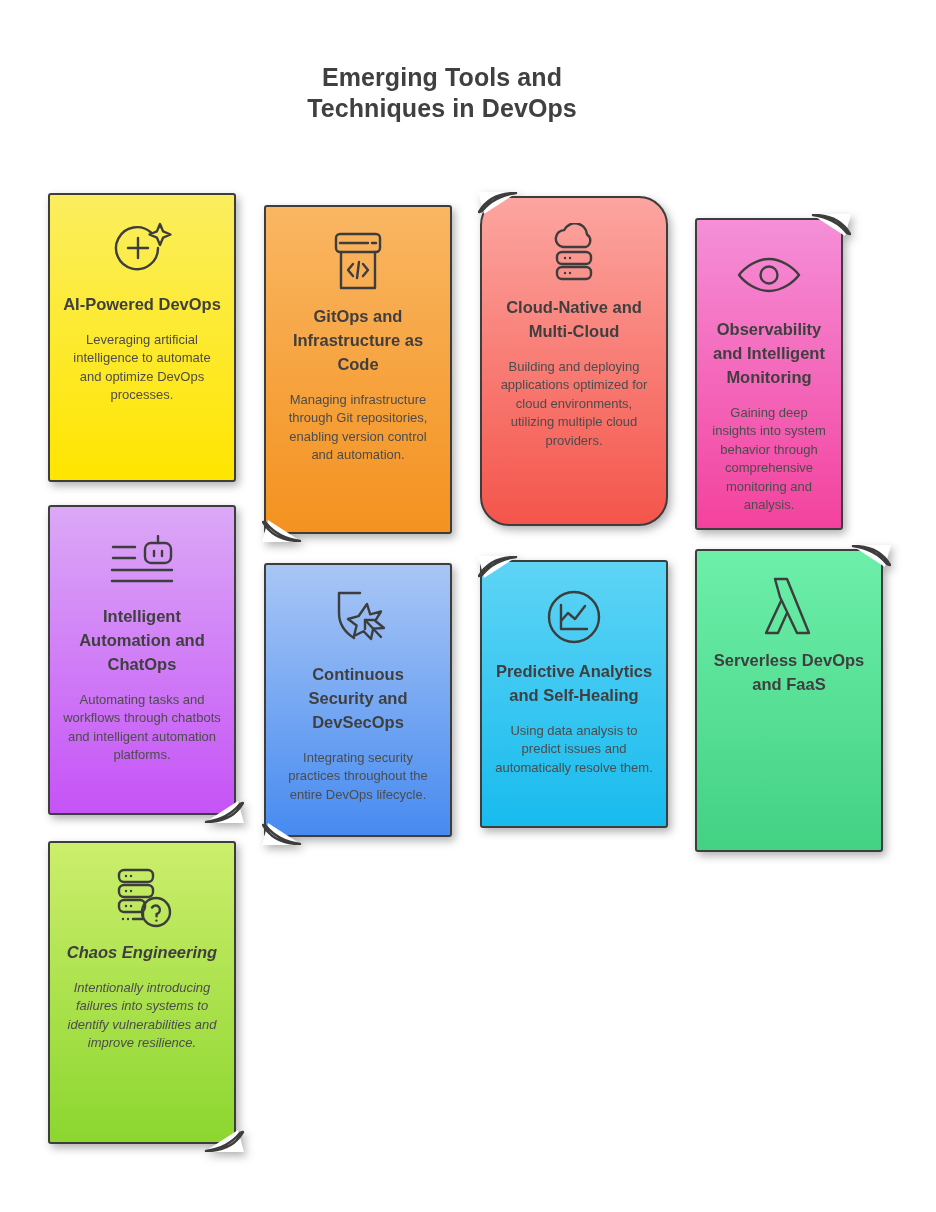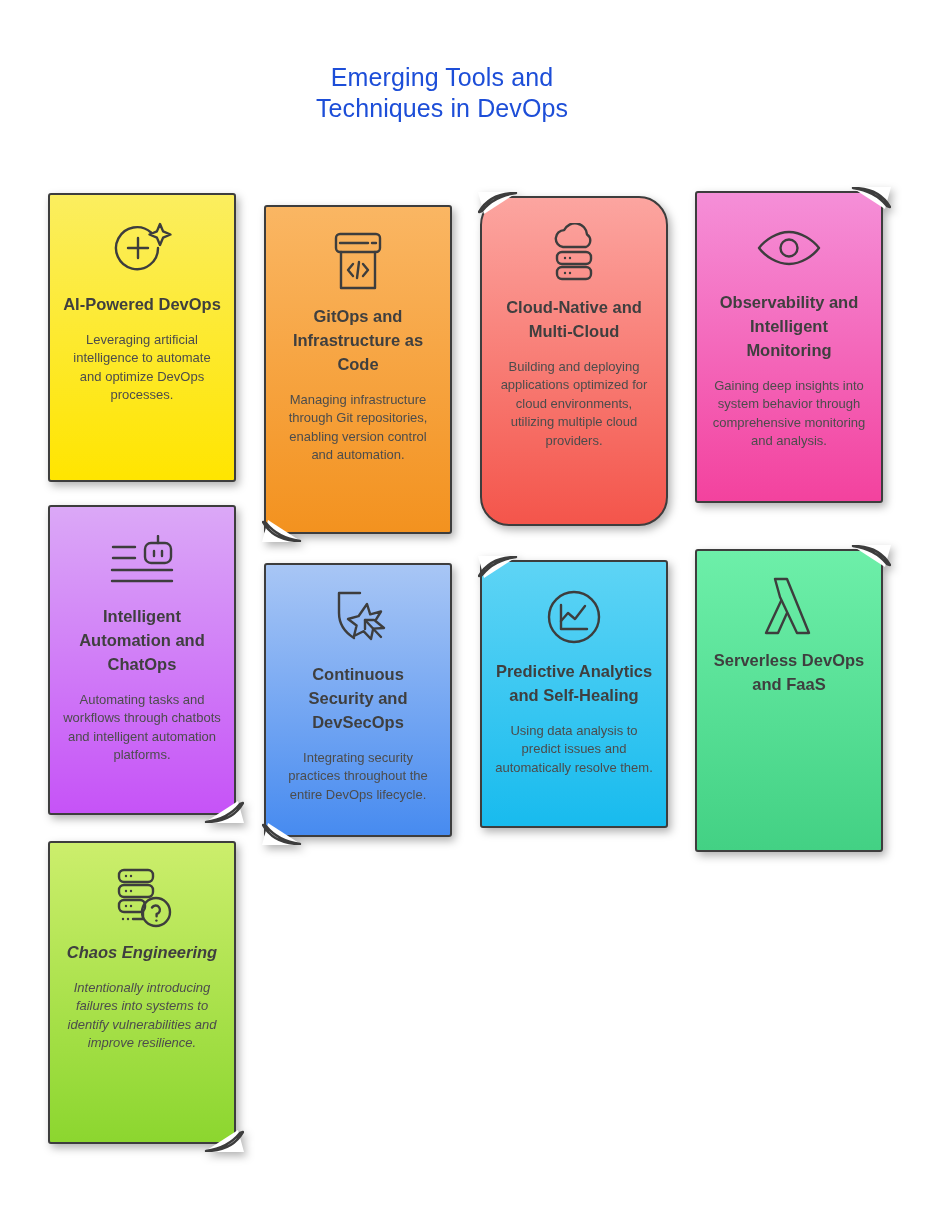--- a/index.html
+++ b/index.html
@@ -15,23 +15,23 @@
     position: relative;
   }
 
   #page-title {
     position: absolute;
     left: 0;
     top: 62px;
     width: 884px;
     text-align: center;
     font-size: 25px;
-    font-weight: normal;
+    font-weight: bold;
     line-height: 1.22;
-    color: #1d4ed8;
+    color: #404040;
     letter-spacing: 0.1px;
     white-space: pre-line;
   }
 
   #board {
     position: absolute;
     left: 0;
     top: 0;
     width: 936px;
     height: 1212px;
@@ -141,21 +141,21 @@
       </div>
       <div class="card-title">Cloud-Native and Multi-Cloud</div>
       <div class="card-desc">Building and deploying applications optimized for cloud environments, utilizing multiple cloud providers.</div>
       <div class="fold" style="left: -4px; top: -6px;">
         <svg width="40" height="34" viewBox="0 0 40 34">
           <path fill="#ffffff" stroke="none" d="M0 0h40L6 22z"></path>
           <path fill="none" stroke="#3d3d3d" stroke-width="2.5" stroke-linejoin="round" stroke-linecap="round" d="M1 20 C 9 6 22 1 38 1 C 24 3 12 9 4 19 Z"></path>
         </svg>
       </div>
     </div>
-    <div class="card" style="left: 695px; top: 191px; width: 188px; height: 312px; background: linear-gradient(rgb(245, 143, 216) 0%, rgb(243, 66, 158) 100%);">
+    <div class="card" style="left: 695px; top: 218px; width: 148px; height: 312px; background: linear-gradient(rgb(245, 143, 216) 0%, rgb(243, 66, 158) 100%);">
       <div class="card-icon">
         <svg width="68" height="40" viewBox="0 0 68 40">
           <path fill="none" stroke="#3d3d3d" stroke-width="2.4" stroke-linecap="round" stroke-linejoin="round" d="M34 4c12 0 24 8 30 16-6 8-18 16-30 16S10 28 4 20C10 12 22 4 34 4z"></path>
           <circle fill="none" stroke="#3d3d3d" stroke-width="2.4" stroke-linecap="round" stroke-linejoin="round" cx="34" cy="20" r="8.5"></circle>
         </svg>
       </div>
       <div class="card-title">Observability and Intelligent Monitoring</div>
       <div class="card-desc">Gaining deep insights into system behavior through comprehensive monitoring and analysis.</div>
       <div class="fold" style="right: -4px; top: -6px;">
         <svg width="40" height="34" viewBox="0 0 40 34">

